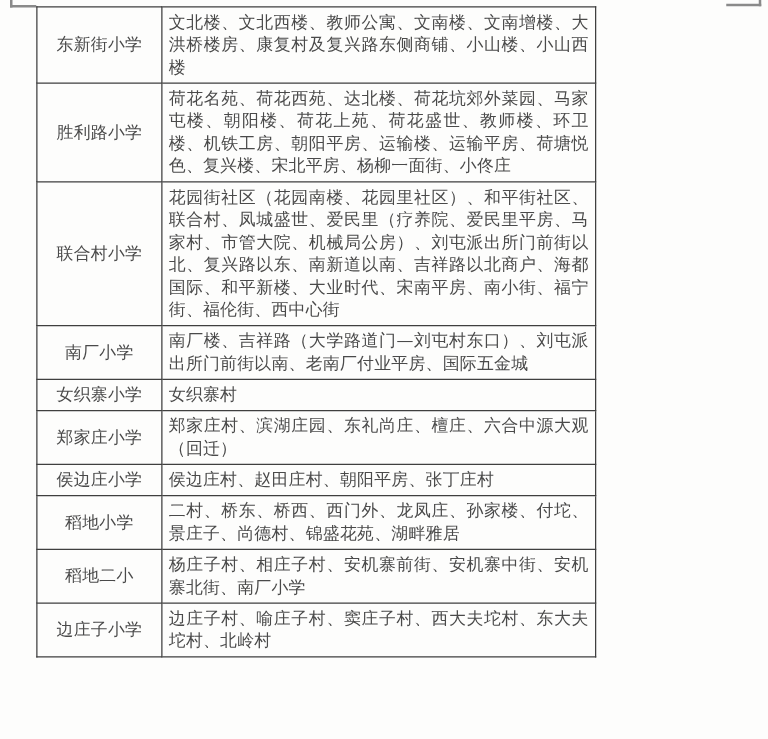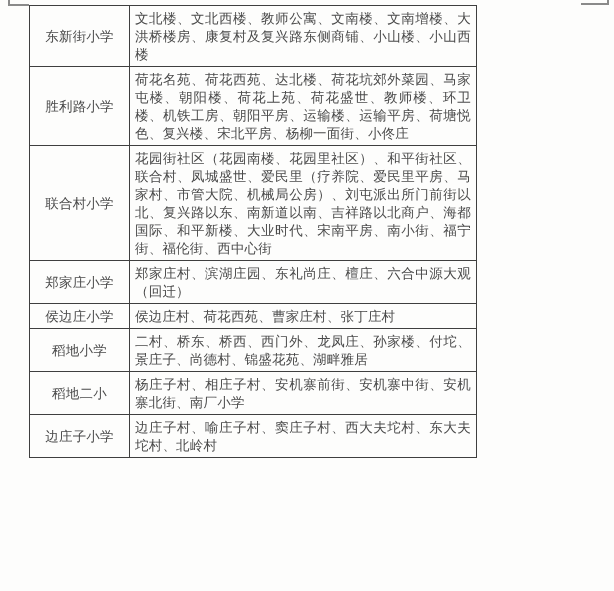--- a/index.html
+++ b/index.html
@@ -64,26 +64,34 @@
     </tr>
     <tr>
       <td class="school">胜利路小学</td>
       <td class="areas">荷花名苑、荷花西苑、达北楼、荷花坑郊外菜园、马家屯楼、朝阳楼、荷花上苑、荷花盛世、教师楼、环卫楼、机铁工房、朝阳平房、运输楼、运输平房、荷塘悦色、复兴楼、宋北平房、杨柳一面街、小佟庄</td>
     </tr>
     <tr>
       <td class="school">联合村小学</td>
       <td class="areas">花园街社区（花园南楼、花园里社区）、和平街社区、联合村、凤城盛世、爱民里（疗养院、爱民里平房、马家村、市管大院、机械局公房）、刘屯派出所门前街以北、复兴路以东、南新道以南、吉祥路以北商户、海都国际、和平新楼、大业时代、宋南平房、南小街、福宁街、福伦街、西中心街</td>
     </tr>
     <tr>
+      <td class="school">南厂小学</td>
+      <td class="areas">南厂楼、吉祥路（大学路道门—刘屯村东口）、刘屯派出所门前街以南、老南厂付业平房、国际五金城</td>
+    </tr>
+    <tr>
+      <td class="school">女织寨小学</td>
+      <td class="areas">女织寨村</td>
+    </tr>
+    <tr>
       <td class="school">郑家庄小学</td>
       <td class="areas">郑家庄村、滨湖庄园、东礼尚庄、檀庄、六合中源大观（回迁）</td>
     </tr>
     <tr>
       <td class="school">侯边庄小学</td>
-      <td class="areas">侯边庄村、荷花西苑、曹家庄村、张丁庄村</td>
+      <td class="areas">侯边庄村、赵田庄村、朝阳平房、张丁庄村</td>
     </tr>
     <tr>
       <td class="school">稻地小学</td>
       <td class="areas">二村、桥东、桥西、西门外、龙凤庄、孙家楼、付坨、景庄子、尚德村、锦盛花苑、湖畔雅居</td>
     </tr>
     <tr>
       <td class="school">稻地二小</td>
       <td class="areas">杨庄子村、相庄子村、安机寨前街、安机寨中街、安机寨北街、南厂小学</td>
     </tr>
     <tr>

